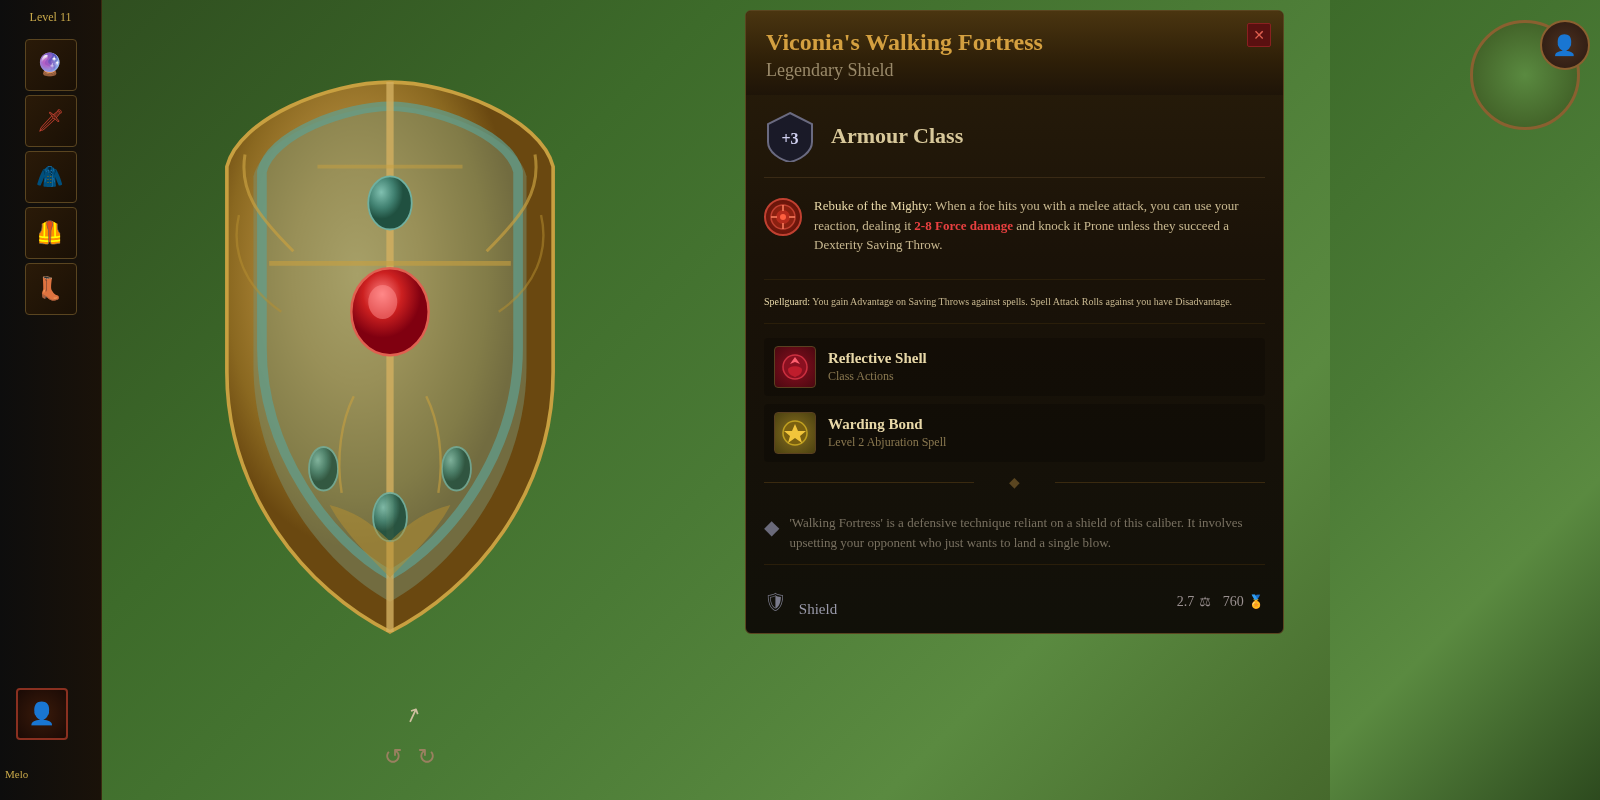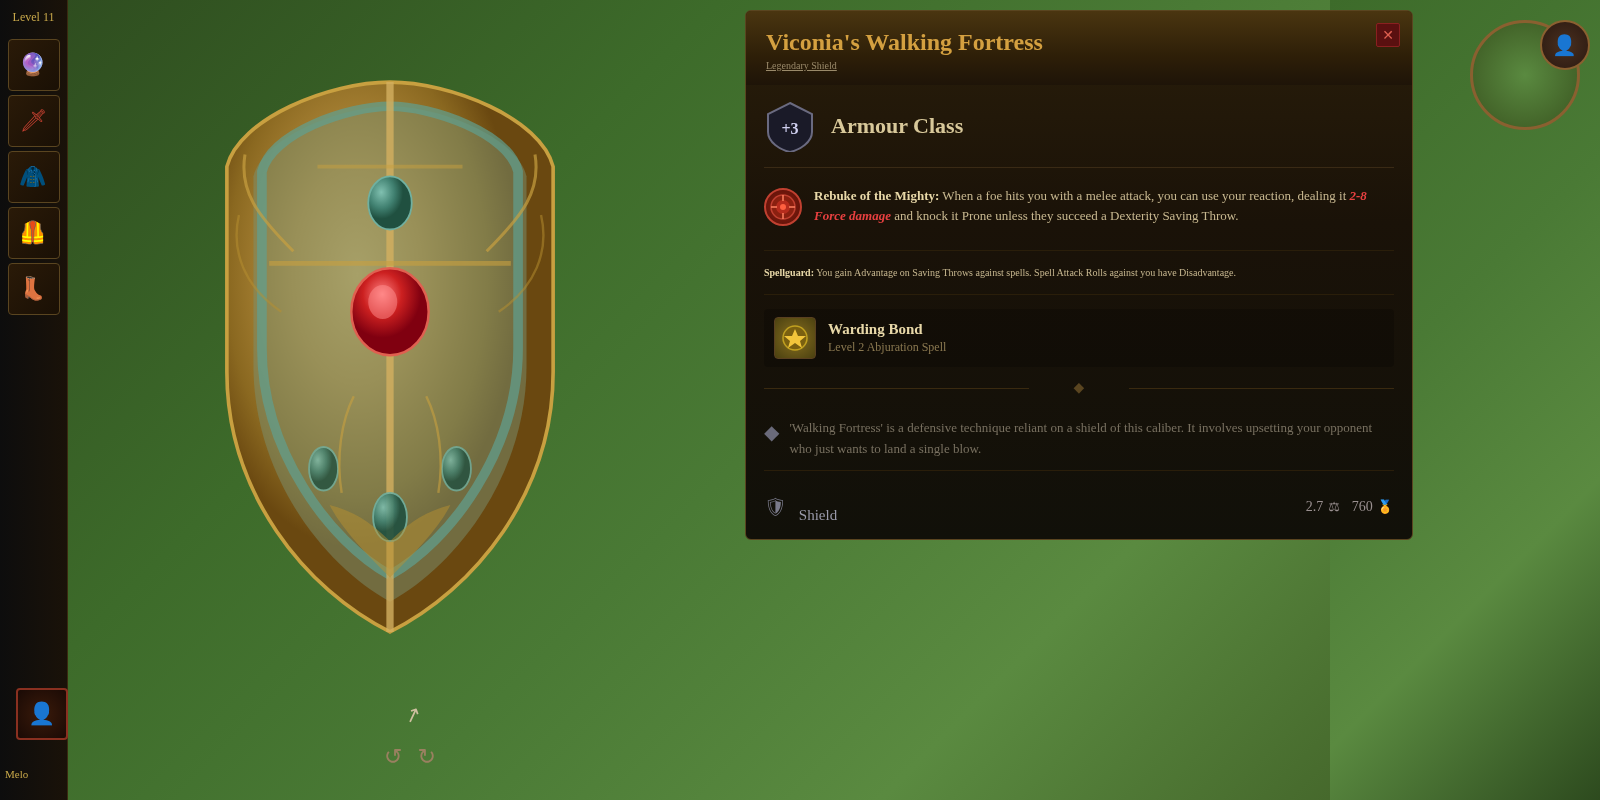--- a/index.html
+++ b/index.html
@@ -18,21 +18,21 @@
       position: absolute;
       top: 0; left: 0;
       width: 100%; height: 100%;
       background: linear-gradient(135deg, #2d4a1e 0%, #3d6b2a 30%, #4a7a35 50%, #5a8a40 70%, #3a5520 100%);
     }
 
     
     .left-panel {
       position: absolute;
       top: 0; left: 0;
-      width: 68px;
+      width: 102px;
       height: 100%;
       background: linear-gradient(to right, #0d0d0d, #1a1209);
       border-right: 1px solid #3a2a10;
       display: flex;
       flex-direction: column;
       align-items: center;
       padding-top: 10px;
       gap: 4px;
     }
 
@@ -128,21 +128,21 @@
       color: #9a8060;
       font-size: 22px;
       cursor: pointer;
     }
 
     
     .item-panel {
       position: absolute;
       top: 10px;
       left: 745px;
-      width: 668px;
+      width: 539px;
       background: linear-gradient(180deg, #2a1e0a 0%, #1a1208 40%, #111009 100%);
       border: 1px solid #5a4520;
       border-radius: 6px;
       overflow: hidden;
     }
 
     .panel-header {
       background: linear-gradient(180deg, #4a3510 0%, #2e1f08 60%, #1e1408 100%);
       padding: 18px 20px 14px;
       position: relative;
@@ -151,23 +151,22 @@
     .item-name {
       color: #d4a040;
       font-size: 24px;
       font-family: 'Georgia', serif;
       font-weight: bold;
       margin-bottom: 4px;
     }
 
     .item-type {
       color: #9a8a6a;
-      font-size: 10px;
+      font-size: 18px;
       font-family: 'Georgia', serif;
-      text-decoration: underline;
     }
 
     .close-button {
       position: absolute;
       top: 12px;
       right: 12px;
       width: 24px;
       height: 24px;
       background: #5a1010;
       border: 1px solid #8a2020;
@@ -235,27 +234,26 @@
 
     .property-text {
       color: #c8b890;
       font-size: 13px;
       line-height: 1.5;
       flex: 1;
     }
 
     .property-name {
       color: #e8d8a8;
-      font-weight: bold;
+      font-weight: normal;
     }
 
     .force-damage {
       color: #e84040;
       font-weight: bold;
-      font-style: italic;
     }
 
     .spellguard-text {
       color: #c8b890;
       font-size: 10px;
       line-height: 1.5;
       margin-bottom: 14px;
       padding-bottom: 14px;
       border-bottom: 1px solid #2a1e0a;
     }
@@ -582,20 +580,33 @@
           When a foe hits you with a melee attack, you can use your reaction, dealing it <span class="force-damage">2-8 Force damage</span> and knock it Prone unless they succeed a Dexterity Saving Throw.
         </div>
       </div>
     </div>
 
     <div class="spellguard-text">
       <span class="property-name">Spellguard:</span>
       You gain Advantage on Saving Throws against spells. Spell Attack Rolls against you have Disadvantage.
     </div>
 
+    <div class="ability-row">
+      <div class="ability-icon reflective-icon">
+        <svg width="30" height="30" viewBox="0 0 30 30">
+          <circle cx="15" cy="15" r="12" fill="#8a1020" stroke="#cc3040" stroke-width="1.5"></circle>
+          <path d="M15 5 L20 12 L15 10 L10 12 Z" fill="#ff6070"></path>
+          <path d="M8 18 C8 13 22 13 22 18 C22 23 15 25 15 25 C15 25 8 23 8 18Z" fill="#cc2030" opacity="0.8"></path>
+        </svg>
+      </div>
+      <div class="ability-info">
+        <div class="ability-name">Reflective Shell</div>
+        <div class="ability-sub">Class Actions</div>
+      </div>
+    </div>
 
     <div class="ability-row">
       <div class="ability-icon warding-icon">
         <svg width="30" height="30" viewBox="0 0 30 30">
           <circle cx="15" cy="15" r="12" fill="#7a6010" stroke="#c0a020" stroke-width="1.5"></circle>
           <path d="M15 6 L18 13 L26 13 L20 18 L22 25 L15 20 L8 25 L10 18 L4 13 L12 13 Z" fill="#ffd040" opacity="0.9"></path>
         </svg>
       </div>
       <div class="ability-info">
         <div class="ability-name">Warding Bond</div>

